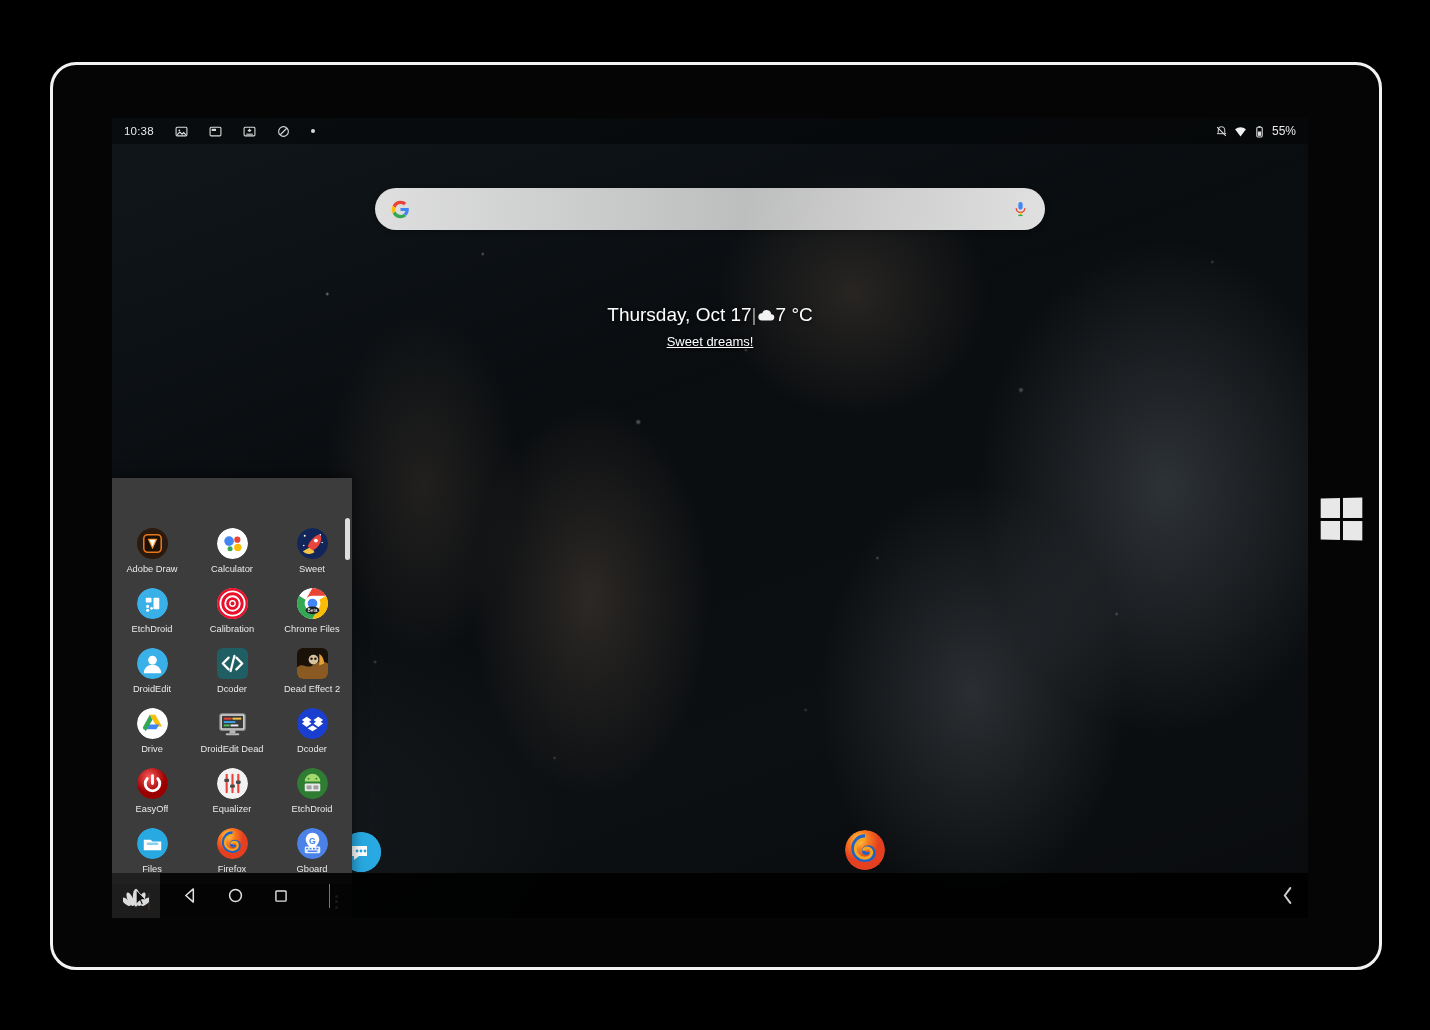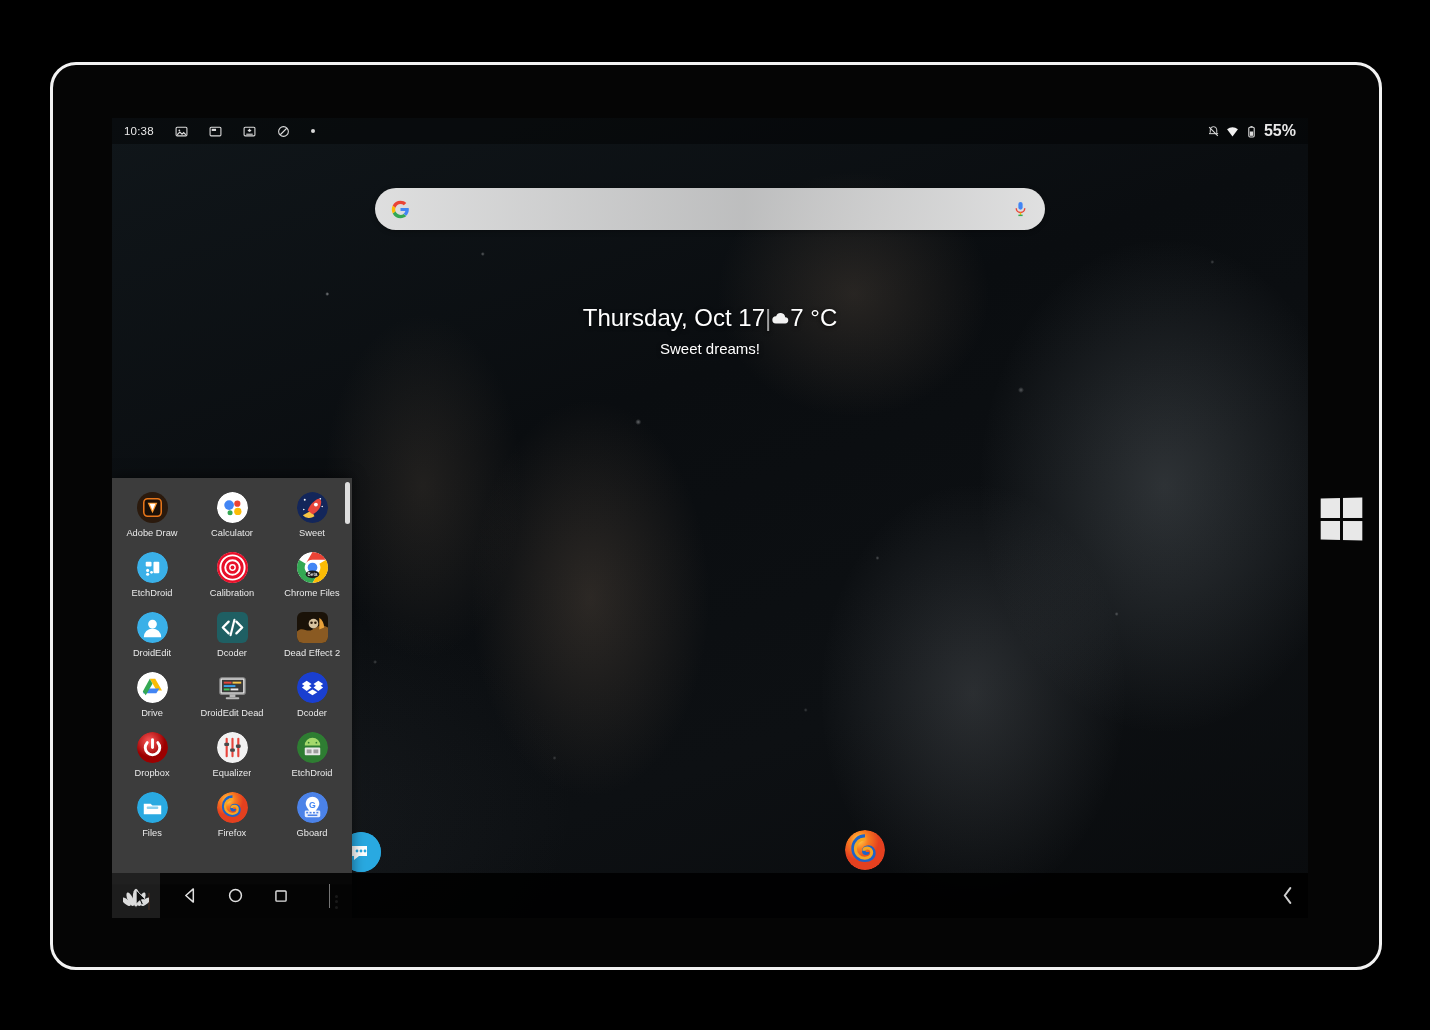--- a/index.html
+++ b/index.html
@@ -83,44 +83,44 @@
     position: absolute; left: 0; top: 0; width: 100%; height: 26px;
     display: flex; align-items: center;
     padding: 0 12px; color: #e9e9e9; font-size: 11.5px;
     background: rgba(0,0,0,.42);
   }
   .sb-left { display: flex; align-items: center; gap: 21px; }
   .sb-right { margin-left: auto; display: flex; align-items: center; gap: 6px; }
   .sb-clock { font-size: 11.5px; letter-spacing:.2px; }
   .sb-ico { width: 13px; height: 13px; display:block; }
   .sb-dot { width: 4px; height: 4px; border-radius:50%; background:#d8d8d8; }
-  .sb-batt-text { font-size: 16px; font-weight: bold; }
+  .sb-batt-text { font-size: 12px; }
 
   
   .gsearch {
     position: absolute; left: 263px; top: 70px;
     width: 670px; height: 42px; border-radius: 21px;
     background: linear-gradient(90deg, rgba(238,238,238,.93), rgba(228,228,228,.82) 55%, rgba(240,240,240,.93));
     display: flex; align-items: center; padding: 0 16px;
     box-shadow: 0 1px 5px rgba(0,0,0,.35);
   }
   .g-logo { width: 19px; height: 19px; }
   .g-input { flex: 1; height: 100%; }
   .g-mic { width: 17px; height: 20px; }
 
   
   .datewidget {
     position: absolute; left: 0; top: 186px; width: 100%;
     text-align: center; color: #fff;
     text-shadow: 0 1px 4px rgba(0,0,0,.8);
   }
-  .dw-row { font-size: 24px; display:flex; align-items:center; justify-content:center; }
+  .dw-row { font-size: 19px; display:flex; align-items:center; justify-content:center; }
   .dw-sep { color: rgba(255,255,255,.6); font-weight: 300; }
   .dw-cloud { width: 19px; height: 14px; }
-  .dw-greet { margin-top: 8px; font-size: 15px; }
+  .dw-greet { margin-top: 8px; font-size: 13px; text-decoration: underline; }
 
   
   .dock-icon { position: absolute; width: 40px; height: 40px; border-radius: 50%; }
   .dock-msg { left: 229px; top: 714px; background: #2aa8e0; }
   .dock-ff   { left: 733px; top: 712px; }
 
   
   .navbar {
     position: absolute; left: 0; bottom: 0; width: 100%; height: 45px;
     background: rgba(0,0,0,.88);
@@ -143,20 +143,21 @@
     width: 240px; height: 440px;
     background: #3c3c3c;
     display: flex; flex-direction: column;
     box-shadow: 0 -2px 12px rgba(0,0,0,.5);
   }
   .drawer-grid {
     flex: 1; position: relative; overflow: hidden;
     display: grid; grid-template-columns: repeat(3, 1fr);
     align-content: start;
     padding: 8px 0 0 0;
+    margin-top: 36px;
   }
   .app-cell {
     display: flex; flex-direction: column; align-items: center;
     padding: 6px 1px 4px 1px; height: 60px;
   }
   .app-icon-wrap { width: 31px; height: 31px; position: relative; }
   .app-label {
     margin-top: 6px; font-size: 9.3px; color: #eaeaea;
     text-align: center; white-space: nowrap; line-height: 1;
     max-width: 78px; overflow: hidden; text-overflow: ellipsis;
@@ -468,21 +469,21 @@
                   <radialGradient id="eo" cx="40%" cy="30%">
                 <stop offset="0%" stop-color="#ff5a5a"></stop>
                     <stop offset="100%" stop-color="#9b0000"></stop>
               </radialGradient>
                 </defs>
               <circle cx="16" cy="16" r="16" fill="url(#eo)"></circle>
               <path d="M16 8v8" stroke="#fff" stroke-width="3" stroke-linecap="round"></path>
               <path d="M10.5 11a7.5 7.5 0 1011 0" fill="none" stroke="#fff" stroke-width="3" stroke-linecap="round"></path>
             </svg>
           </div>
-          <div class="app-label">Dropbox</div>
+          <div class="app-label">EasyOff</div>
         </div>
 
         <div class="app-cell">
           <div class="app-icon-wrap">
             <svg class="circ" viewBox="0 0 32 32">
               <circle cx="16" cy="16" r="16" fill="#f2f2f2"></circle>
               <path d="M10 7v18M16 7v18M22 7v18" stroke="#e8453c" stroke-width="2.2" stroke-linecap="round"></path>
               <rect x="7.5" y="11" width="5" height="3.5" rx="1.2" fill="#4a4a4a"></rect>
               <rect x="13.5" y="17" width="5" height="3.5" rx="1.2" fill="#4a4a4a"></rect>
               <rect x="19.5" y="13" width="5" height="3.5" rx="1.2" fill="#4a4a4a"></rect>

